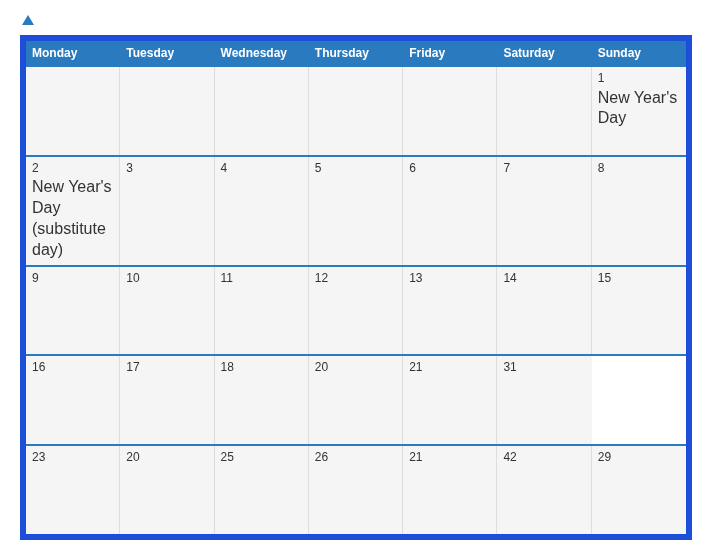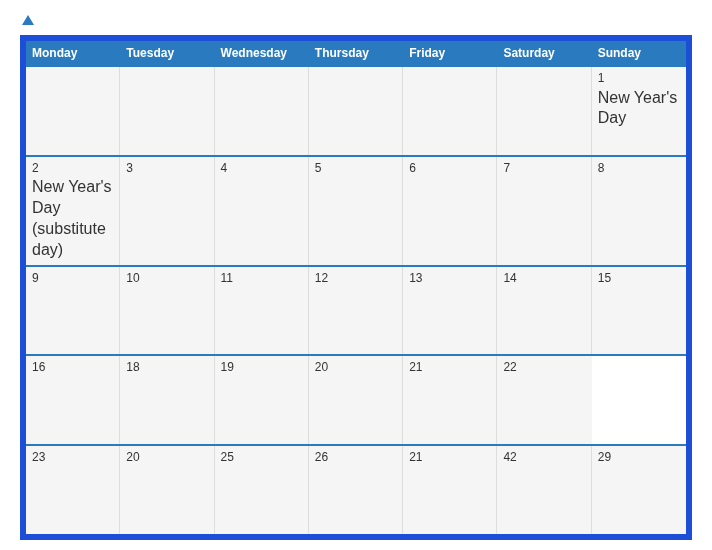--- a/index.html
+++ b/index.html
@@ -214,33 +214,33 @@
           </div>
           <div class="cal-cell">
             <div class="day-num">15</div>
           </div>
         </div>
         <div class="cal-row">
           <div class="cal-cell">
             <div class="day-num">16</div>
           </div>
           <div class="cal-cell">
+            <div class="day-num">17</div>
+          </div>
+          <div class="cal-cell">
             <div class="day-num">18</div>
           </div>
           <div class="cal-cell">
-            <div class="day-num">19</div>
-          </div>
-          <div class="cal-cell">
             <div class="day-num">20</div>
           </div>
           <div class="cal-cell">
             <div class="day-num">21</div>
           </div>
           <div class="cal-cell">
-            <div class="day-num">22</div>
+            <div class="day-num">31</div>
           </div>
         </div>
         <div class="cal-row">
           <div class="cal-cell">
             <div class="day-num">23</div>
           </div>
           <div class="cal-cell">
             <div class="day-num">20</div>
           </div>
           <div class="cal-cell">

